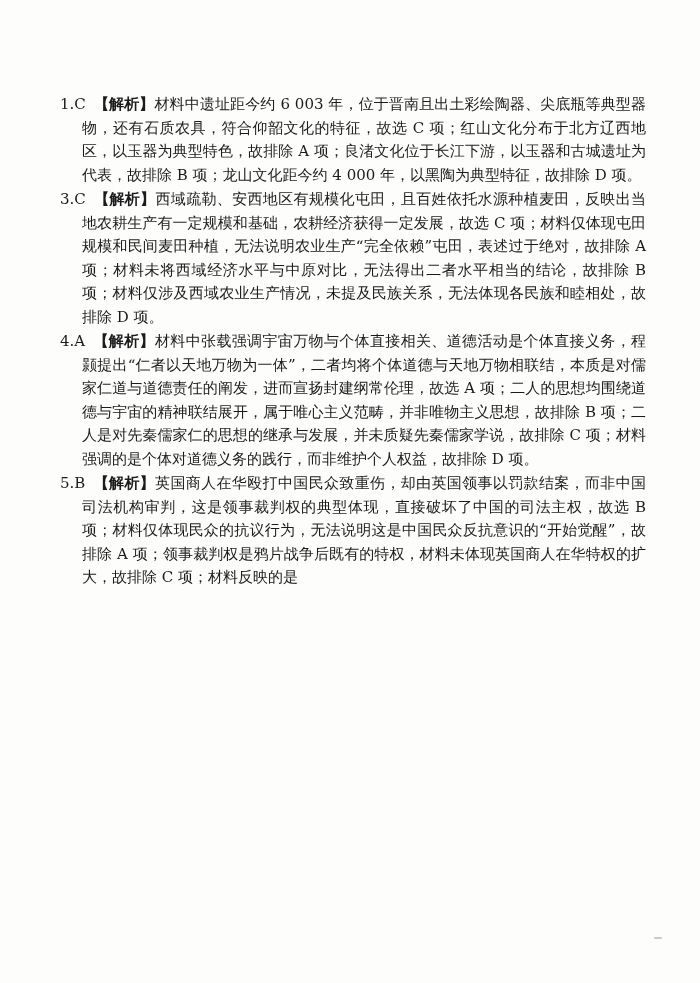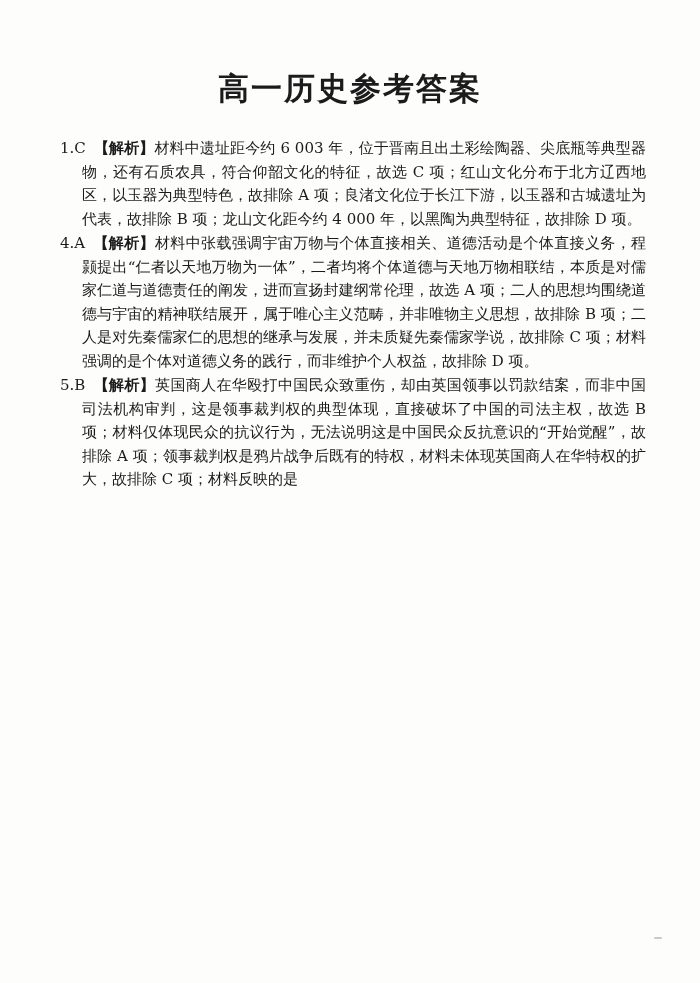--- a/index.html
+++ b/index.html
@@ -57,27 +57,27 @@
     height: 2px;
     background: #c9c9c6;
     border-radius: 1px;
   }
 </style>
 </head>
 <body>
 
 <div class="page">
 
-  <h1 class="title">高一历史参考答案</h1>
 
   <div class="content">
 
     <p class="item"><span class="item-head">1.C</span><span class="item-label">【解析】</span><span class="item-text">材料中遗址距今约 6 003 年，位于晋南且出土彩绘陶器、尖底瓶等典型器物，还有石质农具，符合仰韶文化的特征，故选 C 项；红山文化分布于北方辽西地区，以玉器为典型特色，故排除 A 项；良渚文化位于长江下游，以玉器和古城遗址为代表，故排除 B 项；龙山文化距今约 4 000 年，以黑陶为典型特征，故排除 D 项。</span></p>
 
 
+    <p class="item"><span class="item-head">3.C</span><span class="item-label">【解析】</span><span class="item-text">西域疏勒、安西地区有规模化屯田，且百姓依托水源种植麦田，反映出当地农耕生产有一定规模和基础，农耕经济获得一定发展，故选 C 项；材料仅体现屯田规模和民间麦田种植，无法说明农业生产“完全依赖”屯田，表述过于绝对，故排除 A 项；材料未将西域经济水平与中原对比，无法得出二者水平相当的结论，故排除 B 项；材料仅涉及西域农业生产情况，未提及民族关系，无法体现各民族和睦相处，故排除 D 项。</span></p>
 
     <p class="item"><span class="item-head">4.A</span><span class="item-label">【解析】</span><span class="item-text">材料中张载强调宇宙万物与个体直接相关、道德活动是个体直接义务，程颢提出“仁者以天地万物为一体”，二者均将个体道德与天地万物相联结，本质是对儒家仁道与道德责任的阐发，进而宣扬封建纲常伦理，故选 A 项；二人的思想均围绕道德与宇宙的精神联结展开，属于唯心主义范畴，并非唯物主义思想，故排除 B 项；二人是对先秦儒家仁的思想的继承与发展，并未质疑先秦儒家学说，故排除 C 项；材料强调的是个体对道德义务的践行，而非维护个人权益，故排除 D 项。</span></p>
 
 
 
     <p class="item"><span class="item-head">5.B</span><span class="item-label">【解析】</span><span class="item-text">英国商人在华殴打中国民众致重伤，却由英国领事以罚款结案，而非中国司法机构审判，这是领事裁判权的典型体现，直接破坏了中国的司法主权，故选 B 项；材料仅体现民众的抗议行为，无法说明这是中国民众反抗意识的“开始觉醒”，故排除 A 项；领事裁判权是鸦片战争后既有的特权，材料未体现英国商人在华特权的扩大，故排除 C 项；材料反映的是</span></p>
 
   </div>
 
   <div class="scan-smudge"></div>

